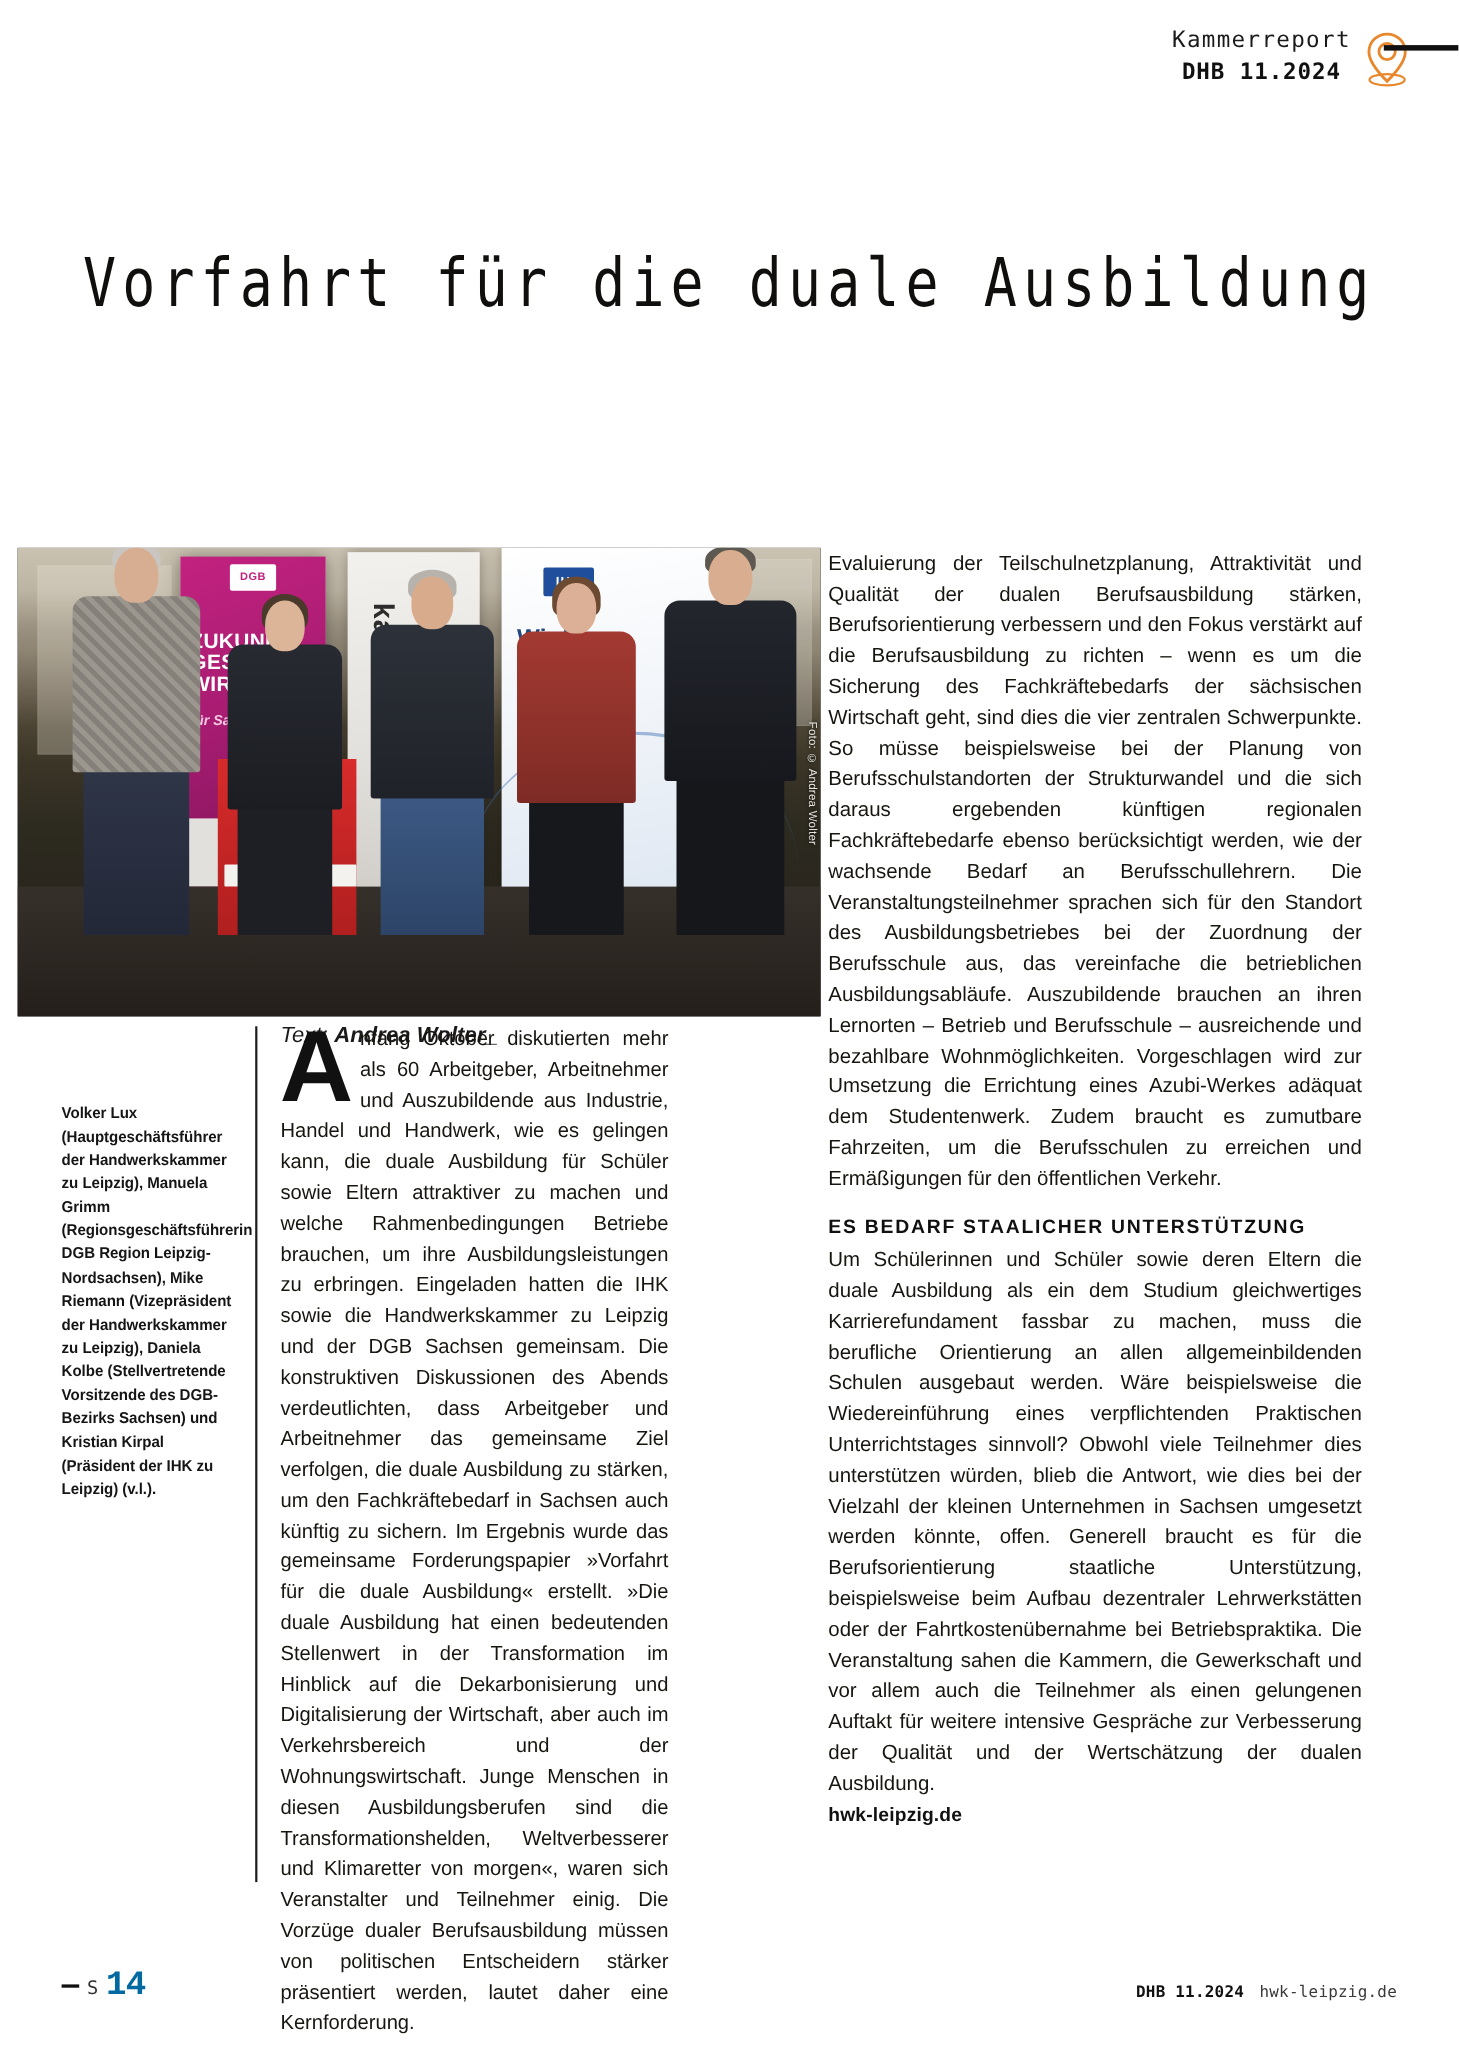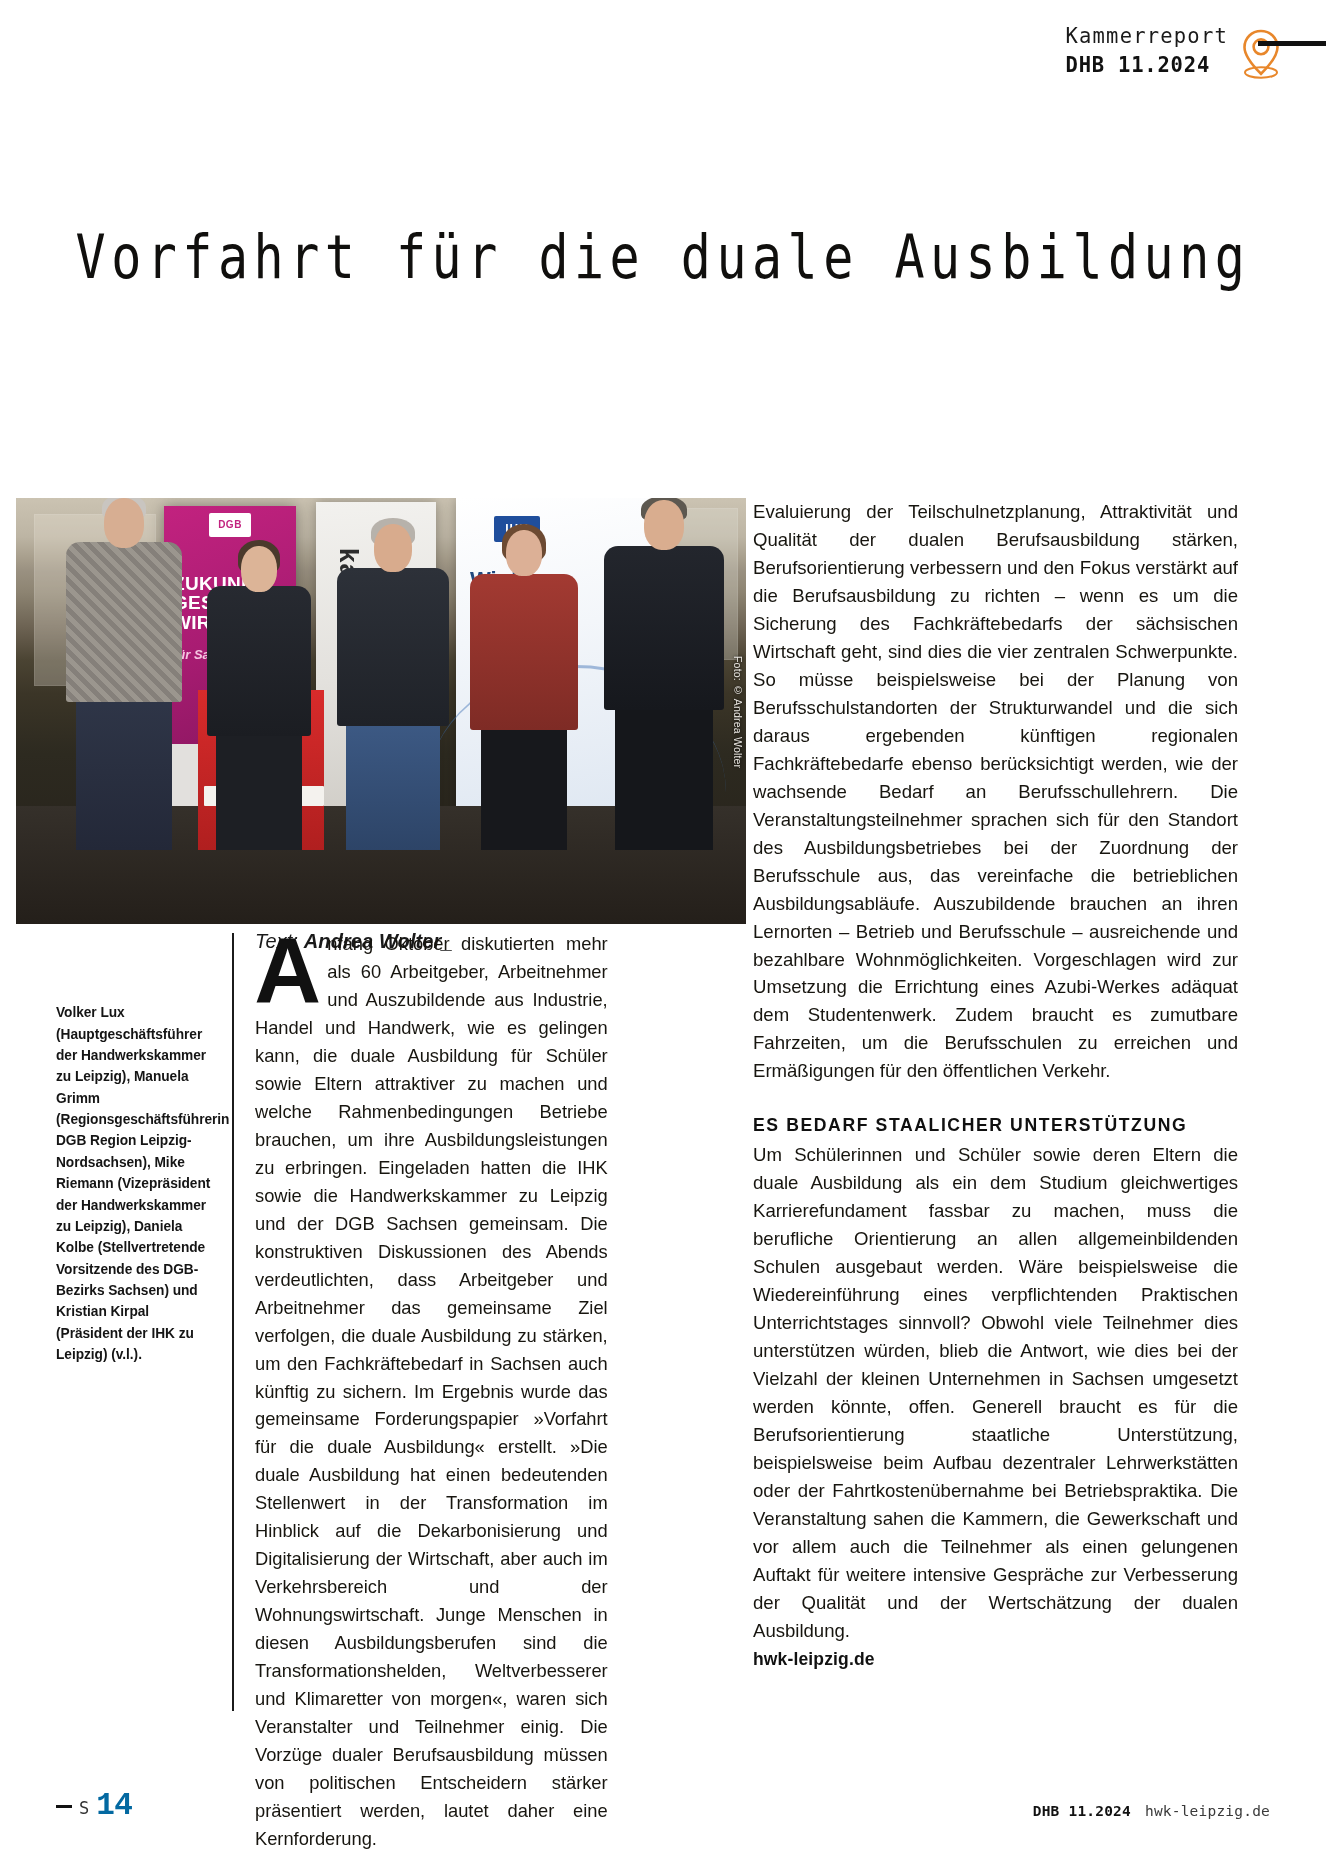--- a/index.html
+++ b/index.html
@@ -27,21 +27,21 @@
   
   .masthead {
     position: absolute;
     top: 22px;
     right: 44px;
     display: flex;
     align-items: flex-start;
     gap: 0;
   }
   .masthead-text {
-    text-align: left;
+    text-align: center;
     padding-top: 2px;
   }
   .mh-line1 {
     font-family: "DejaVu Sans Mono", monospace;
     font-size: 20.5px;
     letter-spacing: 1.2px;
     color: #1a1a1a;
     line-height: 1.22;
     white-space: nowrap;
   }
@@ -343,21 +343,21 @@
 
   .sect-head {
     font-family: "Liberation Sans Narrow", "Liberation Sans", sans-serif;
     font-weight: bold;
     font-size: 17.6px;
     letter-spacing: 1.6px;
     color: #101010;
     margin: 0 0 4px 0;
     line-height: 1.25;
   }
-  .sect-head.second { margin-top: 30px; }
+  .sect-head.second { margin-top: 20px; }
 
   .web {
     font-family: "Liberation Sans Narrow", "Liberation Sans", sans-serif;
     font-weight: bold;
     font-size: 17.5px;
     color: #111;
     margin-top: 4px;
     letter-spacing: 0.15px;
   }
 

